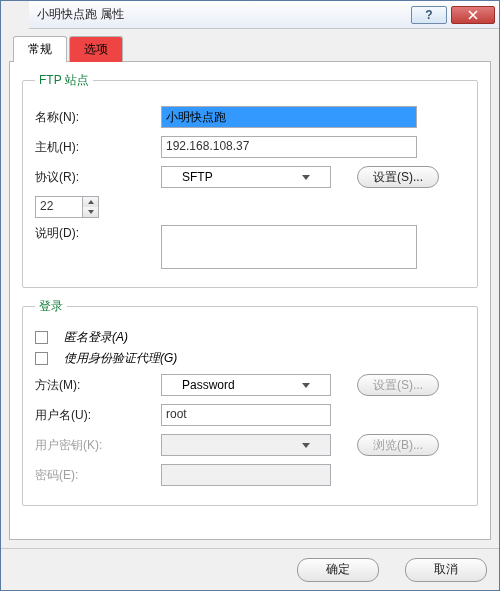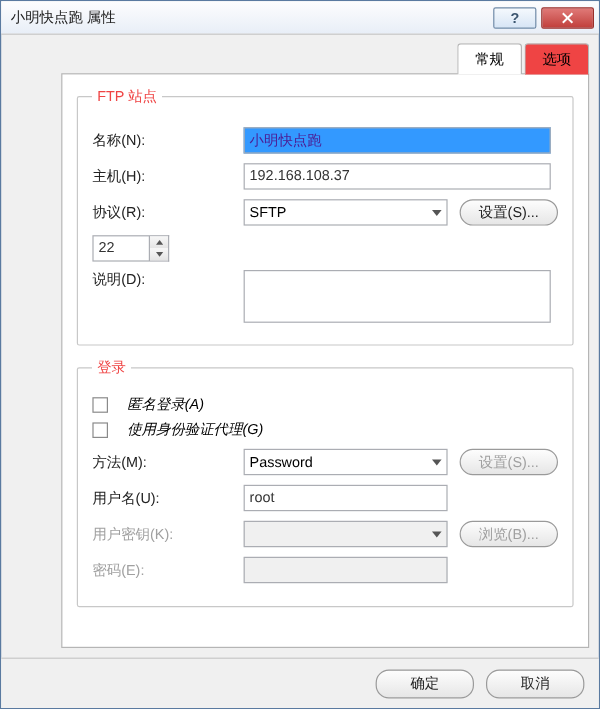--- a/index.html
+++ b/index.html
@@ -1,44 +1,44 @@
 <!DOCTYPE html>
 <html><head>
 <meta charset="utf-8">
 <style>
   * { box-sizing: border-box; font-family: "Microsoft YaHei", "SimSun", sans-serif; font-size: 12px; }
   body { margin: 0; background: #fff; }
   .window { width: 500px; height: 591px; border: 1px solid #5a7aa0; background: #f0f0f0; display: flex; flex-direction: column; }
-  .titlebar { height: 28px; background: linear-gradient(#fdfdfe,#e8eef7); display: flex; align-items: center; padding: 0 4px 0 8px; border-bottom: 1px solid #c8c8c8; }
+  .titlebar { height: 28px; background: linear-gradient(#fdfdfe,#e8eef7); display: flex; align-items: center; padding: 0 4px 0 8px; border-bottom: 1px solid #c8c8c8; margin-left: 28px; }
   .titlebar .title { flex: 1; color: #222; }
   .tb-btn { width: 36px; height: 18px; border: 1px solid #6f8aa8; border-radius: 2px; margin-left: 4px; display: flex; align-items: center; justify-content: center; background: linear-gradient(#f5f9fd,#d7e5f5); color: #3b556f; font-weight: bold; cursor: default; }
   .tb-close { background: linear-gradient(#e07a78,#c1403c); border-color: #9a2e2a; color: #fff; width: 44px; }
-  .client { flex: 1; padding: 6px 8px 8px 8px; display: flex; flex-direction: column; align-items: flex-end; }
+  .client { flex: 1; padding: 6px 8px 8px 8px; display: flex; flex-direction: column; }
   .tabs { display: flex; gap: 2px; margin-left: 4px; }
   .tab { padding: 4px 14px; border: 1px solid #b5b5b5; border-bottom: none; background: #ef4444; border-radius: 3px 3px 0 0; position: relative; top: 1px; }
   .tab.active { background: #fff; }
   .tabpanel { flex: 1; border: 1px solid #b5b5b5; background: #fff; padding: 10px 12px; overflow: hidden; }
   fieldset { border: 1px solid #c8c8c8; border-radius: 2px; margin: 0 0 10px 0; padding: 10px 12px 12px 12px; }
-  legend { color: #ef4444; padding: 0 4px; }
+  legend { color: #15803d; padding: 0 4px; }
   .row { display: flex; align-items: center; margin: 6px 0; min-height: 24px; }
   .lbl { width: 126px; color: #222; }
   .lbl.disabled, .disabled { color: #a0a0a0; }
   .ctrl { flex: 1; display: flex; align-items: center; gap: 10px; }
   .text-input { width: 170px; height: 22px; border: 1px solid #abadb3; background: #fff; padding: 2px 4px; color: #333; }
-  .text-input.sel { background: #3399ff; color: #4c1d95; }
+  .text-input.sel { background: #3399ff; color: #000000; }
   .text-input.wide { width: 256px; }
-  .combo { width: 170px; height: 22px; border: 1px solid #abadb3; background: #fff; display: flex; align-items: center; padding: 0 4px; justify-content: space-between; }
+  .combo { width: 170px; height: 22px; border: 1px solid #abadb3; background: #fff; display: flex; align-items: center; padding: 0 20px; justify-content: space-between; }
   .combo .arrow { width: 0; height: 0; border-left: 4px solid transparent; border-right: 4px solid transparent; border-top: 5px solid #555; }
   .combo.disabled { background: #f0f0f0; color: #a0a0a0; }
   .spin { display: flex; align-items: center; }
   .spin .sbtns { width: 16px; height: 22px; border: 1px solid #abadb3; border-left: none; display: flex; flex-direction: column; }
   .spin .sbtn { flex: 1; display: flex; align-items: center; justify-content: center; background: linear-gradient(#f7f7f7,#e4e4e4); }
   .spin .sbtn .up { width:0;height:0;border-left:3px solid transparent;border-right:3px solid transparent;border-bottom:4px solid #555; }
   .spin .sbtn .dn { width:0;height:0;border-left:3px solid transparent;border-right:3px solid transparent;border-top:4px solid #555; }
-  .btn { height: 22px; min-width: 82px; border: 1px solid #9a9a9a; border-radius: 11px; background: linear-gradient(#fdfdfd,#e6e6e6); padding: 0 10px; display: inline-flex; align-items: center; justify-content: center; color: #222; }
+  .btn { height: 22px; min-width: 82px; border: 1px solid #9a9a9a; border-radius: 11px; background: linear-gradient(#fdfdfd,#e6e6e6); padding: 0 10px; display: inline-flex; align-items: center; justify-content: center; color: #222; margin-left: 16px; }
   .btn.disabled { color: #a0a0a0; }
   .textarea { width: 256px; height: 44px; border: 1px solid #abadb3; background: #fff; }
   .chk { display: flex; align-items: center; gap: 16px; margin: 4px 0; font-style: italic; }
   .chk .box { width: 13px; height: 13px; border: 1px solid #8a8a8a; background: #fff; }
   .dots { letter-spacing: 2px; font-size: 16px; line-height: 14px; }
   .footer { height: 42px; border-top: 1px solid #c8c8c8; display: flex; align-items: center; justify-content: flex-end; gap: 10px; padding: 0 12px; background: #f0f0f0; }
   .btn.footer-btn { min-width: 82px; height: 24px; }
 </style>
 </head>
 <body>

